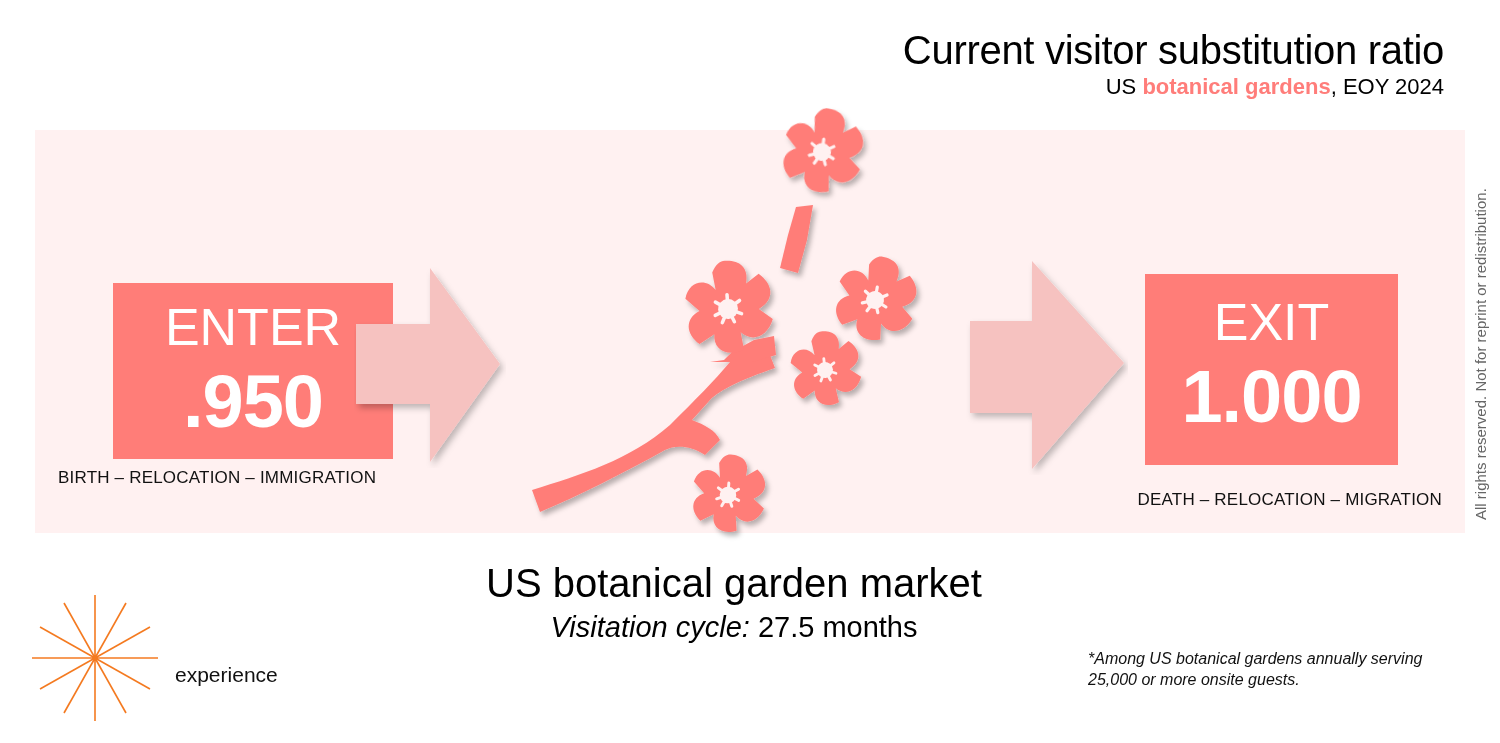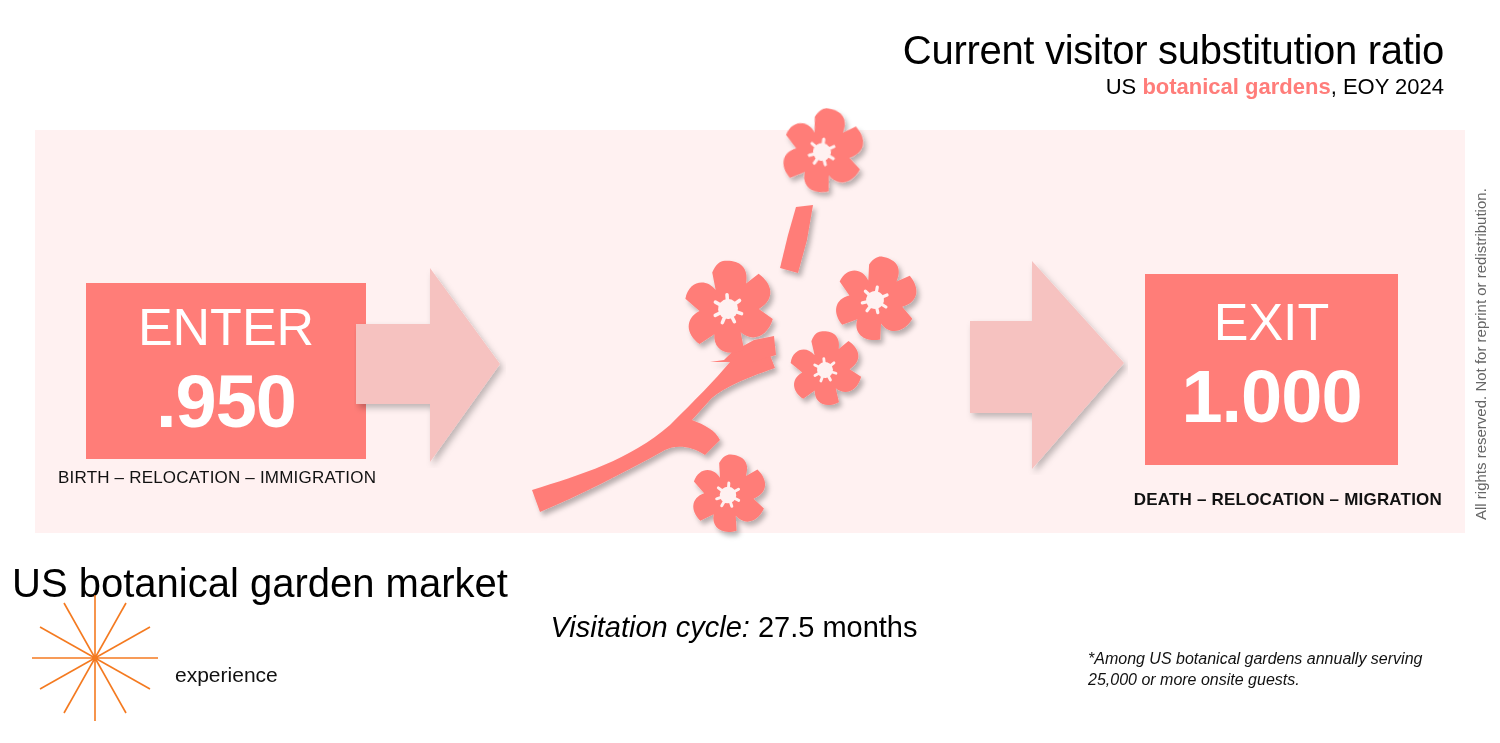--- a/index.html
+++ b/index.html
@@ -21,35 +21,35 @@
   .subtitle .accent { color: #ff7d7a; font-weight: 700; }
   .panel {
     position: absolute; left: 35px; top: 130px; width: 1430px; height: 403px;
     background: #fff1f1;
   }
   .box {
     position: absolute; background: #ff7d78; color: #fff; text-align: center;
   }
   .box .label { font-size: 52px; font-weight: 400; line-height: 1; }
   .box .value { font-size: 74px; font-weight: 700; line-height: 1; margin-top: 12px; letter-spacing: -1px; }
-  .enter-box { left: 86px; top: 283px; width: 280px; height: 176px; }
+  .enter-box { left: 113px; top: 283px; width: 280px; height: 176px; }
   .enter-box .label { margin-top: 18px; }
   .exit-box { left: 1145px; top: 274px; width: 253px; height: 191px; }
   .exit-box .label { margin-top: 22px; }
   .caption {
     position: absolute; font-size: 17px; color: #111; white-space: nowrap; letter-spacing: 0.2px;
   }
   .cap-left { left: 58px; top: 468px; }
-  .cap-right { right: 58px; top: 490px; font-weight: bold; }
+  .cap-right { right: 58px; top: 490px; }
   .arrow { position: absolute; }
   .arrow-left { left: 354px; top: 266px; width: 152px; height: 202px; }
   .arrow-right { left: 966px; top: 259px; width: 162px; height: 216px; }
   .blossom { position: absolute; left: 520px; top: 90px; width: 420px; height: 460px; }
   .market-title {
-    position: absolute; left: 12px; width: 1468px; text-align: left; top: 561px;
+    position: absolute; left: 0; width: 1468px; text-align: center; top: 561px;
     font-size: 40px; color: #000; white-space: nowrap;
   }
   .market-sub {
     position: absolute; left: 0; width: 1468px; text-align: center; top: 611px;
     font-size: 29px; color: #000; white-space: nowrap;
   }
   .market-sub em { font-style: italic; }
   .footnote {
     position: absolute; left: 1088px; top: 632px; width: 360px;
     font-size: 16px; font-style: italic; color: #111; line-height: 21px; margin-top: 16px;

